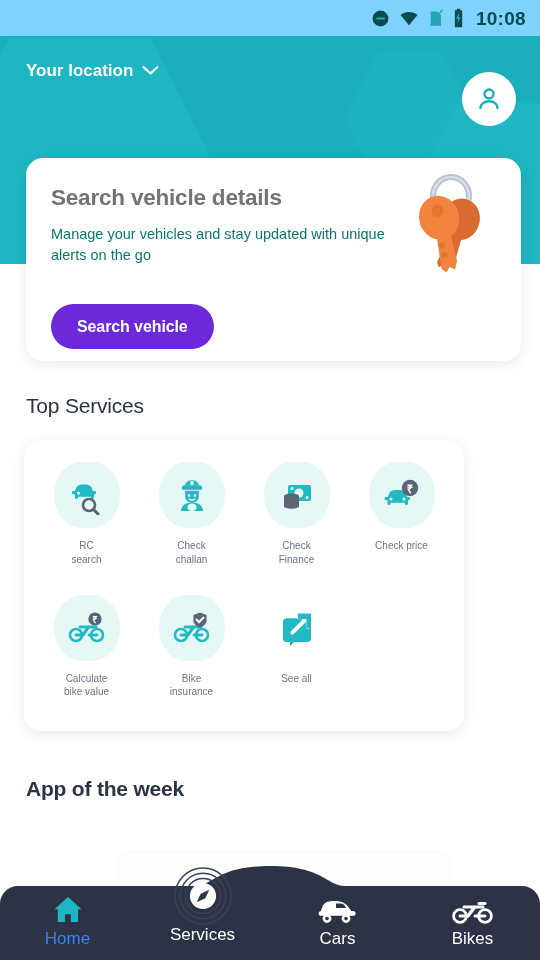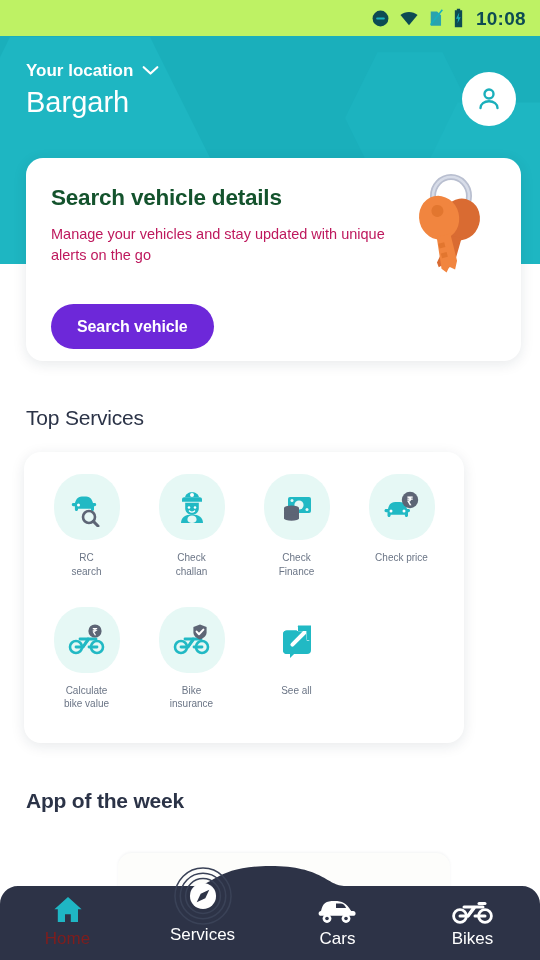--- a/index.html
+++ b/index.html
@@ -8,21 +8,21 @@
     font-family:"Liberation Sans", sans-serif;
     background:#ffffff;
     overflow:hidden;
     position:relative;
     -webkit-font-smoothing:antialiased;
   }
 
   
   #statusbar{
     position:absolute; top:0; left:0; width:540px; height:36px;
-    background:#bef264;
+    background:#7dd3fc;
     display:flex; align-items:center; justify-content:flex-end;
     padding-right:14px; gap:9px; z-index:40;
   }
   #statusbar .sb-ico{ display:block; }
   #statusbar .sb-time{
     color:#0d4b53; font-size:19px; font-weight:700;
     letter-spacing:.3px; margin-left:2px; line-height:1;
   }
 
   
@@ -52,34 +52,34 @@
     display:flex; align-items:center; justify-content:center;
   }
 
   
   #search-card{
     position:absolute; left:26px; top:158px; width:495px; height:203px;
     background:#ffffff; border-radius:17px; z-index:20;
     box-shadow:0 3px 14px rgba(20,40,60,.10);
   }
   #search-title{ position:absolute; left:25px; top:27px; font-size:22.5px;
-    font-weight:700; color:#14532d; letter-spacing:-.2px; }
+    font-weight:700; color:#737373; letter-spacing:-.2px; }
   #search-sub{ position:absolute; left:25px; top:66px; width:345px;
-    font-size:14.5px; color:#be185d; line-height:1.45; }
+    font-size:14.5px; color:#0f766e; line-height:1.45; }
   #search-btn{
     position:absolute; left:25px; top:146px; height:45px;
     padding:0 26px; border:none; border-radius:23px;
     background:#6d28d9; color:#ffffff; font-size:16px; font-weight:700;
     font-family:"Liberation Sans", sans-serif; cursor:pointer;
     display:flex; align-items:center; letter-spacing:-.1px;
   }
   #keys-illu{ position:absolute; right:10px; top:12px; width:120px; height:115px; }
 
   
-  #content{ position:absolute; top:276px; left:0; width:488px; z-index:5; }
+  #content{ position:absolute; top:264px; left:0; width:488px; z-index:5; }
   .section-title{
     font-size:21px; color:#2b3347; font-weight:400;
     margin:130px 0 0 26px; letter-spacing:-.2px;
   }
 
   #services-card{
     margin:22px 24px 0 24px; background:#ffffff; border-radius:17px;
     box-shadow:0 3px 14px rgba(20,40,60,.10);
     padding:22px 10px 26px 10px;
   }
@@ -115,21 +115,21 @@
   .nav-items{
     position:absolute; left:0; bottom:0; width:540px; height:94px;
     display:flex; align-items:flex-end; z-index:2;
   }
   .nav-item{
     flex:1; display:flex; flex-direction:column; align-items:center;
     cursor:pointer; padding-bottom:13px;
   }
   .nav-ico{ height:34px; display:flex; align-items:flex-end; justify-content:center; }
   .nav-label{ margin-top:5px; font-size:17px; color:#ffffff; line-height:1; }
-  .nav-item.active .nav-label{ color:#7f1d1d; }
+  .nav-item.active .nav-label{ color:#3b82f6; }
   #nav-services{ padding-bottom:17px; }
   #svc-fab{
     position:relative; width:58px; height:58px;
     display:flex; align-items:center; justify-content:center;
     margin-bottom:-4px;
   }
 </style>
 </head>
 <body>
 
@@ -157,21 +157,20 @@
   <div class="hexshape" id="hex-b"></div>
   <div class="hexshape" id="hex-c"></div>
 
   <div id="loc-block">
     <div id="loc-row">
       <span id="loc-label">Your location</span>
       <svg width="17" height="11" viewBox="0 0 20 12">
         <path d="M2 2.2 10 9.6 18 2.2" stroke="#ffffff" stroke-width="2.6" fill="none" stroke-linecap="round" stroke-linejoin="round"></path>
       </svg>
     </div>
-    <div id="loc-city">Bargarh</div>
   </div>
 
   <div id="avatar">
     <svg width="30" height="30" viewBox="0 0 24 24">
       <circle cx="12" cy="8" r="3.6" fill="none" stroke="#1aafbb" stroke-width="1.9"></circle>
       <path d="M5.2 19.2c0-3.3 3-5.4 6.8-5.4s6.8 2.1 6.8 5.4" fill="none" stroke="#1aafbb" stroke-width="1.9" stroke-linecap="round"></path>
     </svg>
   </div>
 </div>
 

